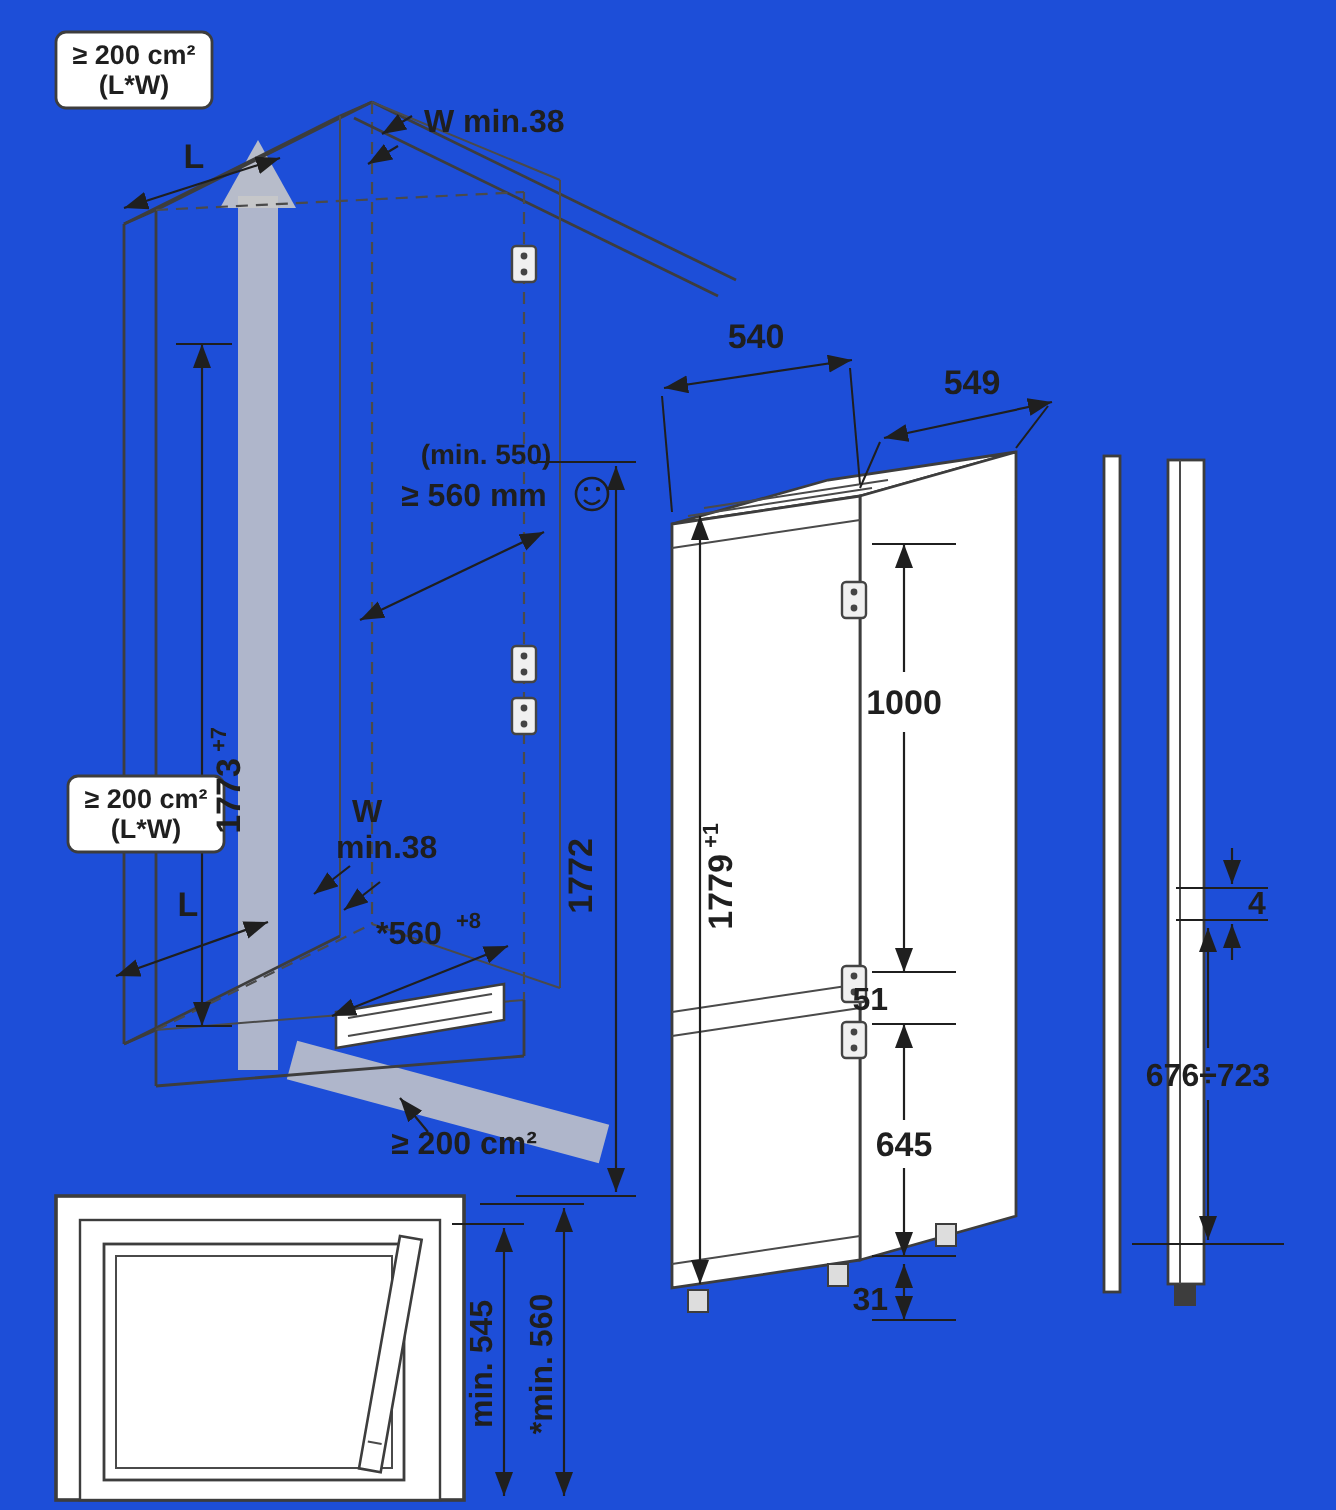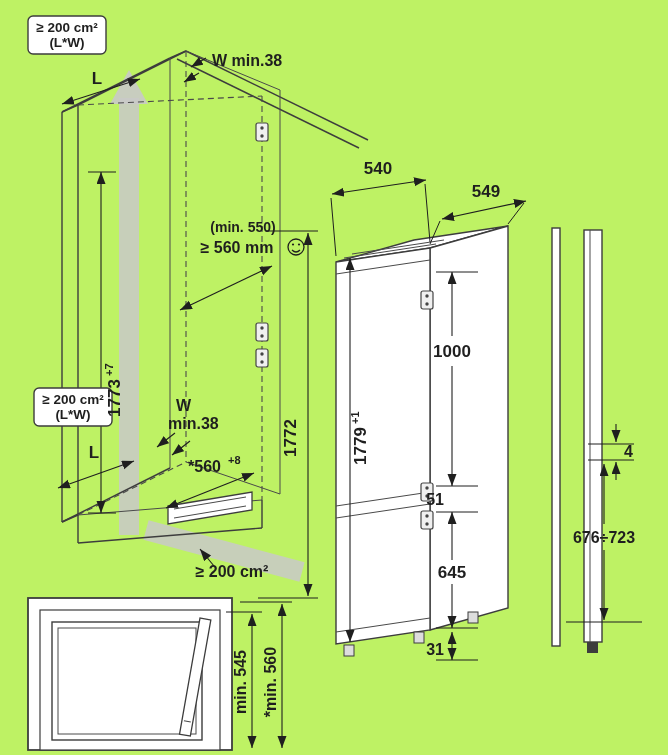--- a/index.html
+++ b/index.html
@@ -1,19 +1,19 @@
 <!DOCTYPE html>
 <html><head>
 <meta charset="utf-8">
 <style>
   html,body{margin:0;padding:0;background:#ffffff;}
   .canvas{
     position:relative;
     width:668px;height:755px;
-    background:#bef264;
+    background:#1d4ed8;
     font-family:"Liberation Sans", sans-serif;
     overflow:hidden;
   }
   svg{display:block;}
   text{
     font-family:"Liberation Sans", sans-serif;
     fill:#1f1f1f;
   }
   .dim-num{font-size:17px;font-weight:600;}
   .dim-small{font-size:16px;font-weight:600;}

